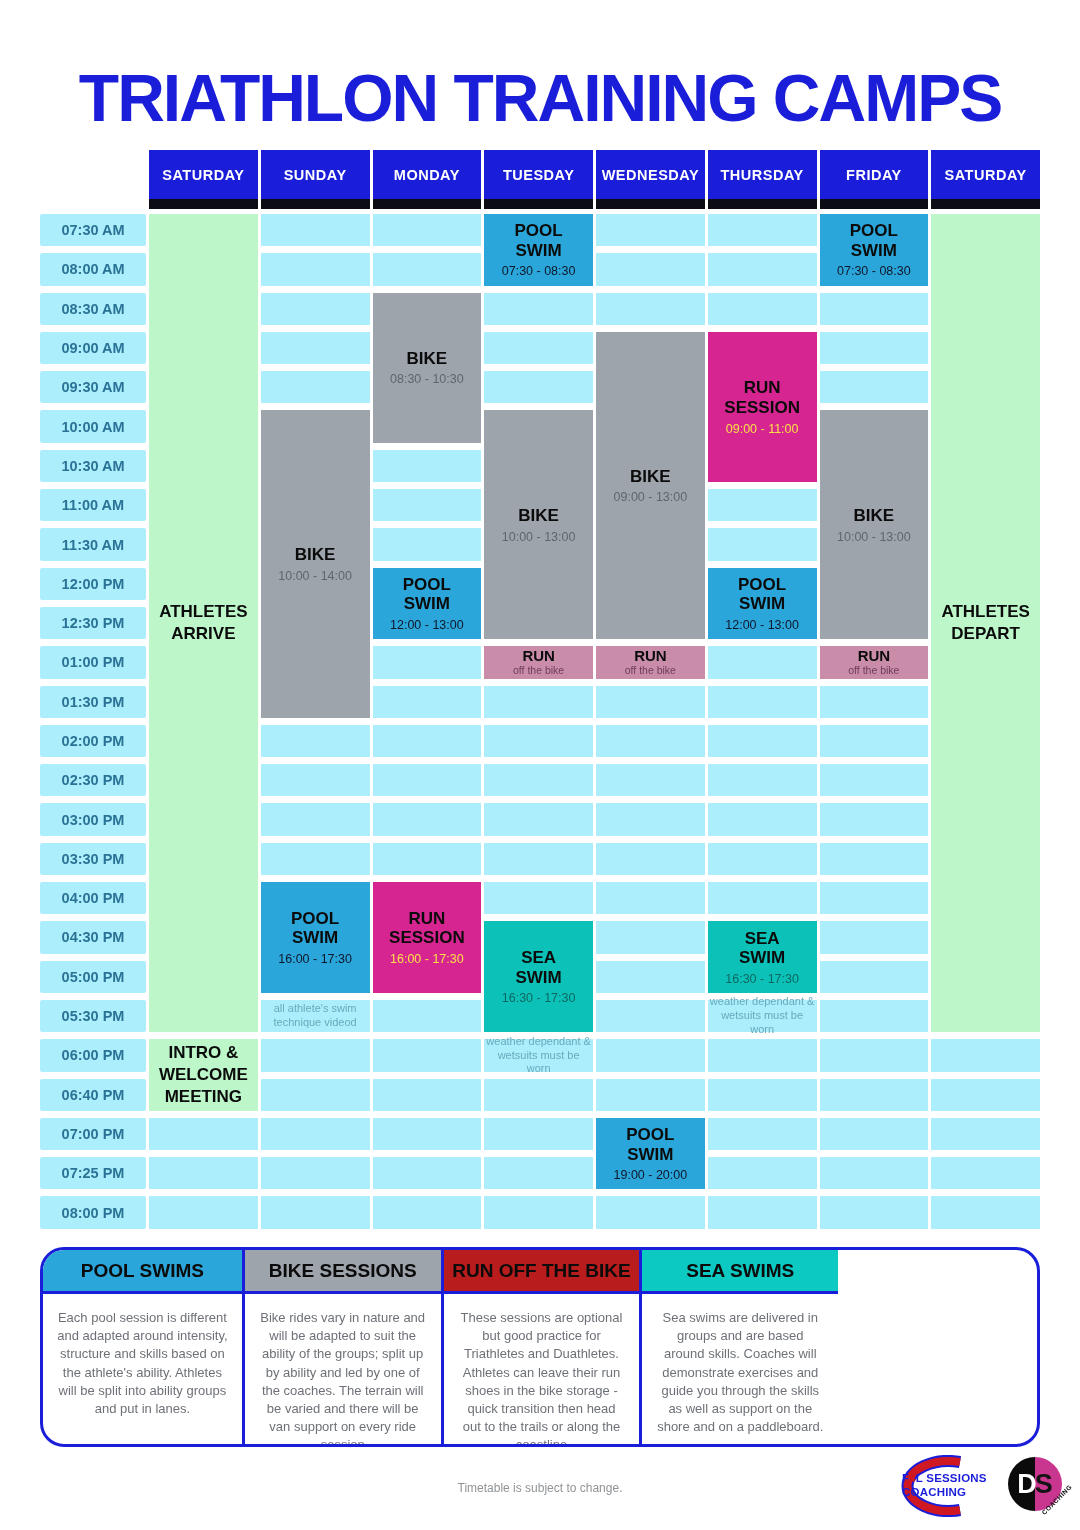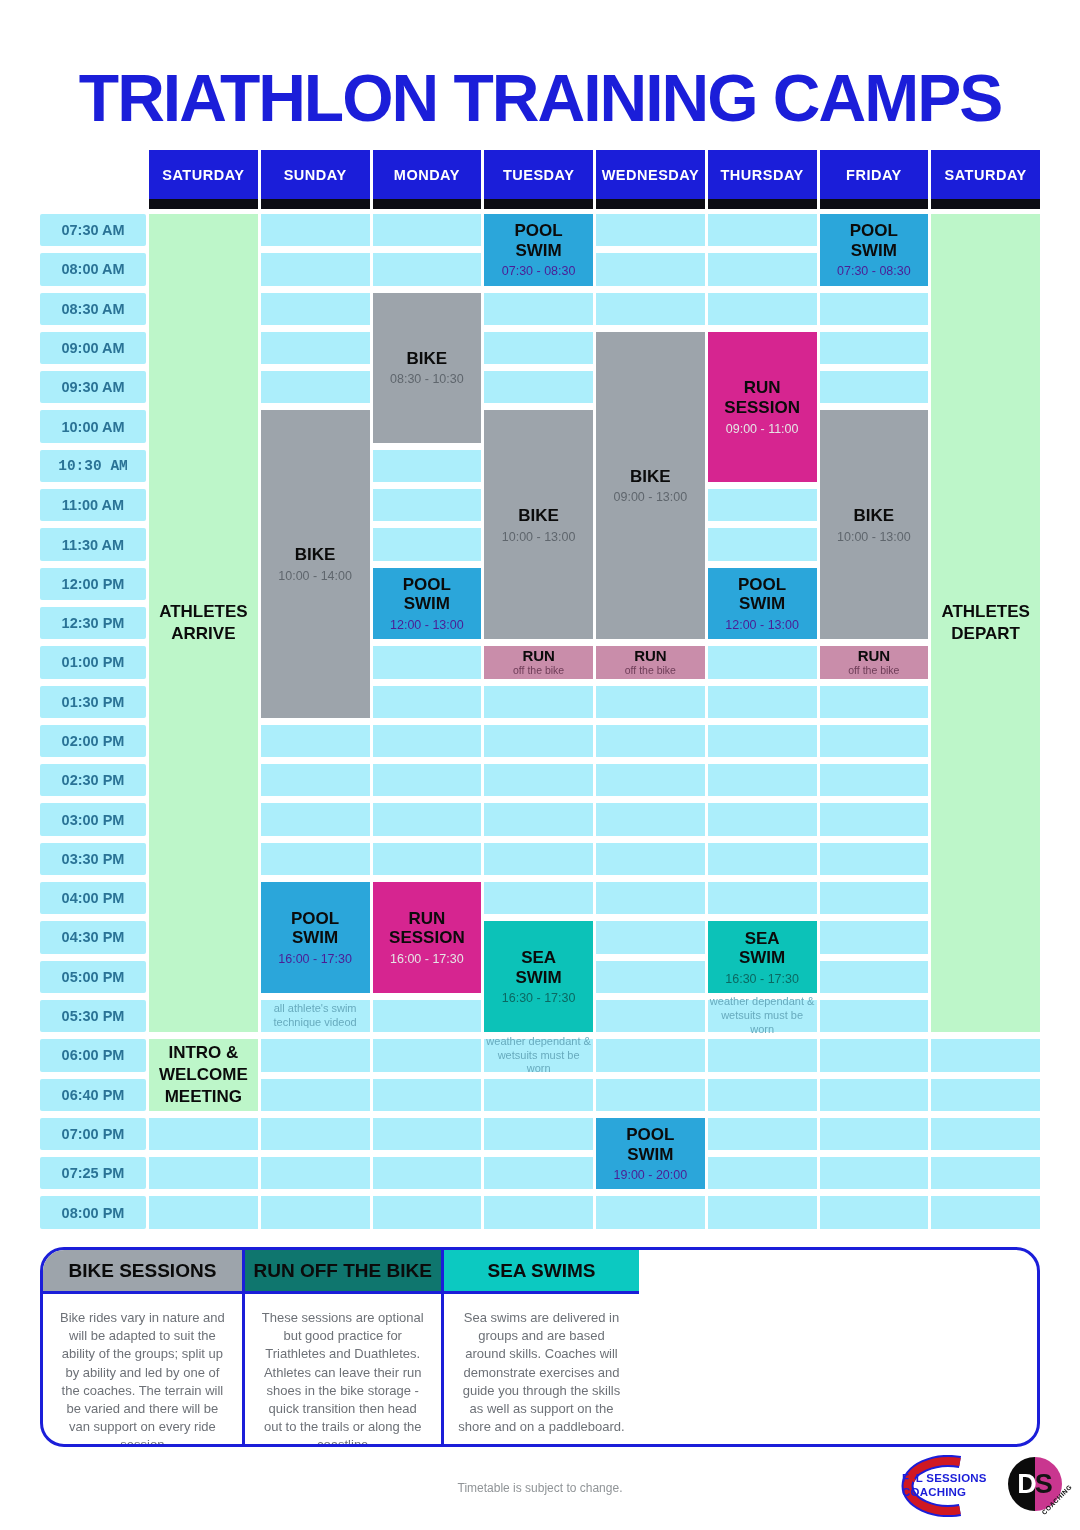--- a/index.html
+++ b/index.html
@@ -19,23 +19,23 @@
   .grid{display:grid;grid-template-columns:106px repeat(8,1fr);
         grid-auto-rows:32.3px;gap:7px 3px;}
   .tcell{background:#aceefb;color:#2a7396;font-size:14.5px;font-weight:700;
          display:flex;align-items:center;justify-content:center;border-radius:2px;}
   .cell{background:#aceefb;}
   
   .ev{display:flex;flex-direction:column;align-items:center;justify-content:center;
       text-align:center;z-index:2;}
   .ev-title{font-size:17px;font-weight:700;color:#0b0b0b;line-height:1.15;white-space:pre-line;}
   .ev-time{font-size:12.5px;margin-top:4px;}
-  .pool{background:#2ba6da;}   .pool .ev-time{color:#4c1d95;}
+  .pool{background:#2ba6da;}   .pool .ev-time{color:#0f172a;}
   .bike{background:#9da4ab;}   .bike .ev-time{color:#5f666d;}
-  .run{background:#d62590;}    .run .ev-time{color:#e5e5e5;}
+  .run{background:#d62590;}    .run .ev-time{color:#fde047;}
   .sea{background:#0cc2b8;}    .sea .ev-time{color:#0b6862;}
   .runotb{background:#c98daa;}
   .runotb .ev-title{font-size:15px;line-height:1;}
   .runotb .ev-time{font-size:10.5px;margin-top:1px;color:#6e3d58;}
   .arrive{background:#bdf6c9;}
   .arrive .ev-title{font-size:17px;line-height:1.3;}
   .note{z-index:2;display:flex;align-items:center;justify-content:center;text-align:center;
         font-size:11px;color:#68abbe;line-height:1.25;white-space:pre-line;}
   
   .legend{position:absolute;left:40px;top:1247px;width:1000px;height:200px;
@@ -127,21 +127,21 @@
         <div class="cell" style="grid-area: 5 / 9;"></div>
         <div class="tcell" style="grid-area: 6 / 1;">10:00 AM</div>
         <div class="cell" style="grid-area: 6 / 2;"></div>
         <div class="cell" style="grid-area: 6 / 3;"></div>
         <div class="cell" style="grid-area: 6 / 4;"></div>
         <div class="cell" style="grid-area: 6 / 5;"></div>
         <div class="cell" style="grid-area: 6 / 6;"></div>
         <div class="cell" style="grid-area: 6 / 7;"></div>
         <div class="cell" style="grid-area: 6 / 8;"></div>
         <div class="cell" style="grid-area: 6 / 9;"></div>
-        <div class="tcell" style="grid-area: 7 / 1; font-family: Liberation Mono, monospace;">10:30 AM</div>
+        <div class="tcell" style="grid-area: 7 / 1;">10:30 AM</div>
         <div class="cell" style="grid-area: 7 / 2;"></div>
         <div class="cell" style="grid-area: 7 / 3;"></div>
         <div class="cell" style="grid-area: 7 / 4;"></div>
         <div class="cell" style="grid-area: 7 / 5;"></div>
         <div class="cell" style="grid-area: 7 / 6;"></div>
         <div class="cell" style="grid-area: 7 / 7;"></div>
         <div class="cell" style="grid-area: 7 / 8;"></div>
         <div class="cell" style="grid-area: 7 / 9;"></div>
         <div class="tcell" style="grid-area: 8 / 1;">11:00 AM</div>
         <div class="cell" style="grid-area: 8 / 2;"></div>
@@ -413,25 +413,29 @@
 technique videod</div>
         <div class="note" style="grid-area: 22 / 5;">weather dependant &amp;
 wetsuits must be worn</div>
         <div class="note" style="grid-area: 21 / 7;">weather dependant &amp;
 wetsuits must be worn</div>
       </div>
   </div>
 
   <div class="legend">
       <div class="lcard">
+        <div class="lhead" style="background: rgb(43, 166, 218);">POOL SWIMS</div>
+        <div class="lbody">Each pool session is different and adapted around intensity, structure and skills based on the athlete's ability. Athletes will be split into ability groups and put in lanes.</div>
+      </div>
+      <div class="lcard">
         <div class="lhead" style="background: rgb(157, 164, 171);">BIKE SESSIONS</div>
         <div class="lbody">Bike rides vary in nature and will be adapted to suit the ability of the groups; split up by ability and led by one of the coaches. The terrain will be varied and there will be van support on every ride session</div>
       </div>
       <div class="lcard">
-        <div class="lhead" style="background: #0f766e; text-align: right;">RUN OFF THE BIKE</div>
+        <div class="lhead" style="background: #b91c1c; text-align: right;">RUN OFF THE BIKE</div>
         <div class="lbody">These sessions are optional but good practice for Triathletes and Duathletes. Athletes can leave their run shoes in the bike storage - quick transition then head out to the trails or along the coastline</div>
       </div>
       <div class="lcard">
         <div class="lhead" style="background: rgb(12, 201, 193);">SEA SWIMS</div>
         <div class="lbody">Sea swims are delivered in groups and are based around skills. Coaches will demonstrate exercises and guide you through the skills as well as support on the shore and on a paddleboard.</div>
       </div>
     </div>
 
   <div class="disclaimer">Timetable is subject to change.</div>
 

